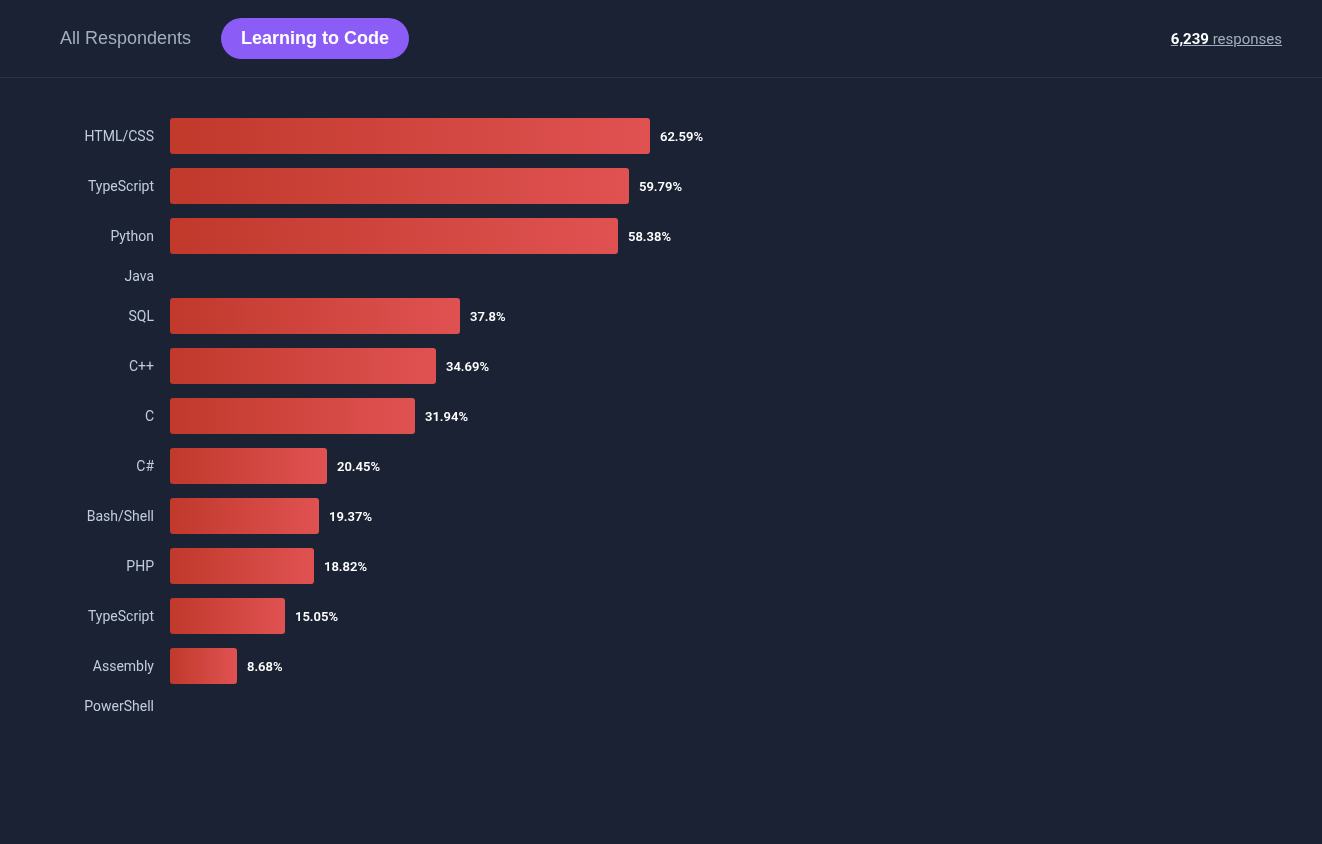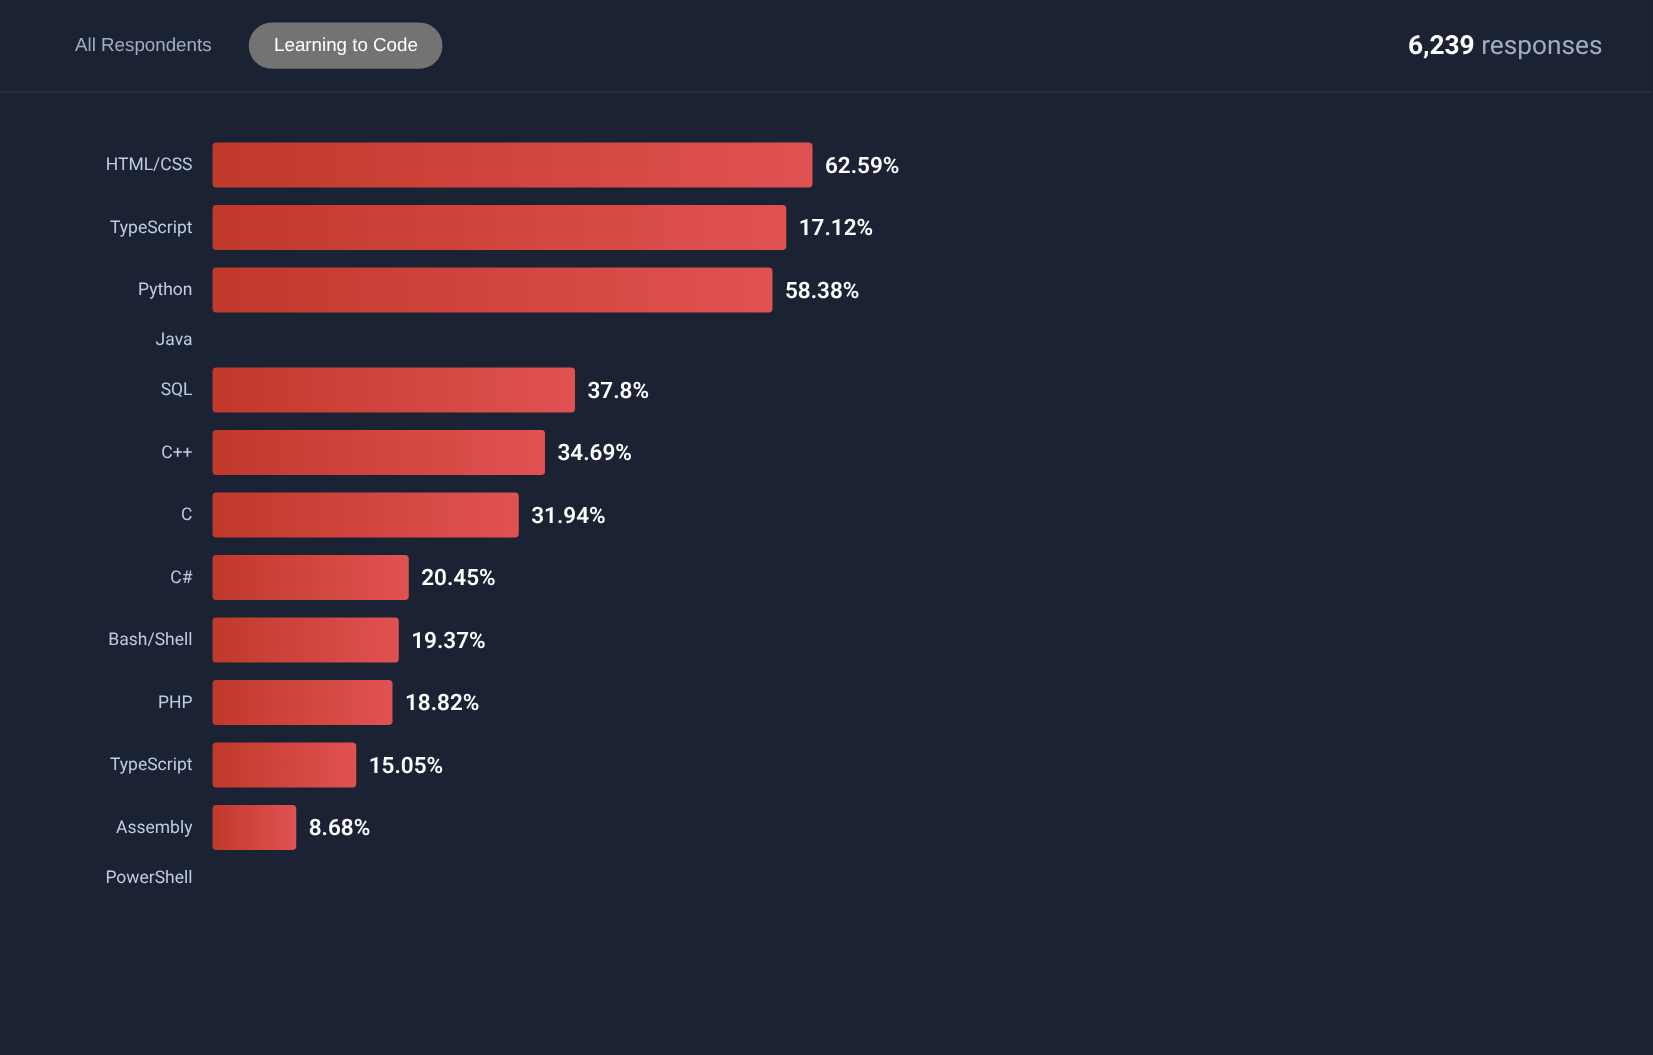--- a/index.html
+++ b/index.html
@@ -28,39 +28,40 @@
     .header-tabs {
       display: flex;
       align-items: center;
       gap: 10px;
       flex: 1;
     }
 
     .tab {
       padding: 10px 20px;
       border-radius: 25px;
-      font-size: 15px;
+      font-size: 18px;
       font-weight: 500;
       cursor: pointer;
       color: #a0aec0;
       background: transparent;
       border: none;
       white-space: nowrap;
     }
 
     .tab.active {
-      background-color: #737373;
-      color: #ffffff;
-      font-weight: 400;
+      background-color: #8b5cf6;
+      color: #ffffff;
+      font-weight: 700;
     }
 
     .response-count {
-      font-size: 21px;
+      font-size: 15px;
       color: #a0aec0;
       white-space: nowrap;
+      text-decoration: underline;
     }
 
     .response-count strong {
       color: #ffffff;
       font-weight: 700;
     }
 
     
     .chart-container {
       padding: 40px 56px 40px 40px;
@@ -89,21 +90,21 @@
 
     .bar {
       height: 36px;
       border-radius: 3px;
       background: linear-gradient(to right, #c0392b, #e05252);
       flex-shrink: 0;
     }
 
     .bar-value {
       margin-left: 10px;
-      font-size: 18px;
+      font-size: 13px;
       font-weight: 600;
       color: #ffffff;
       white-space: nowrap;
     }
   </style>
 </head>
 <body>
 
 <div class="header">
   <div class="header-tabs">
@@ -123,21 +124,21 @@
       <div class="chart-label">HTML/CSS</div>
       <div class="bar-wrapper">
         <div class="bar" style="width: 480px;"></div>
         <div class="bar-value">62.59%</div>
       </div>
     </div>
     <div class="chart-row">
       <div class="chart-label">TypeScript</div>
       <div class="bar-wrapper">
         <div class="bar" style="width: 459px;"></div>
-        <div class="bar-value">17.12%</div>
+        <div class="bar-value">59.79%</div>
       </div>
     </div>
     <div class="chart-row">
       <div class="chart-label">Python</div>
       <div class="bar-wrapper">
         <div class="bar" style="width: 448px;"></div>
         <div class="bar-value">58.38%</div>
       </div>
     </div>
     <div class="chart-row">

